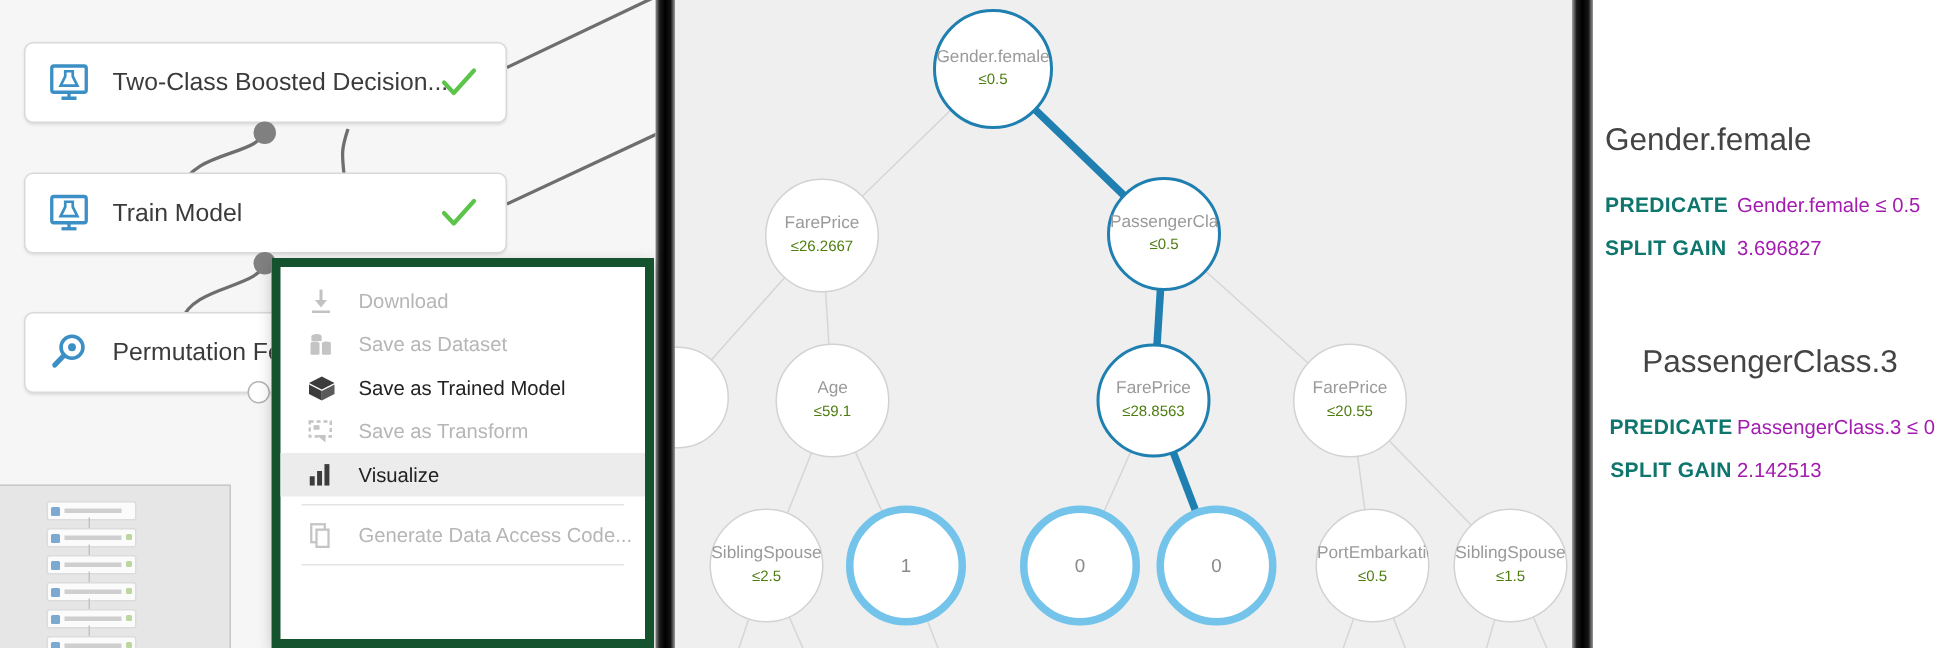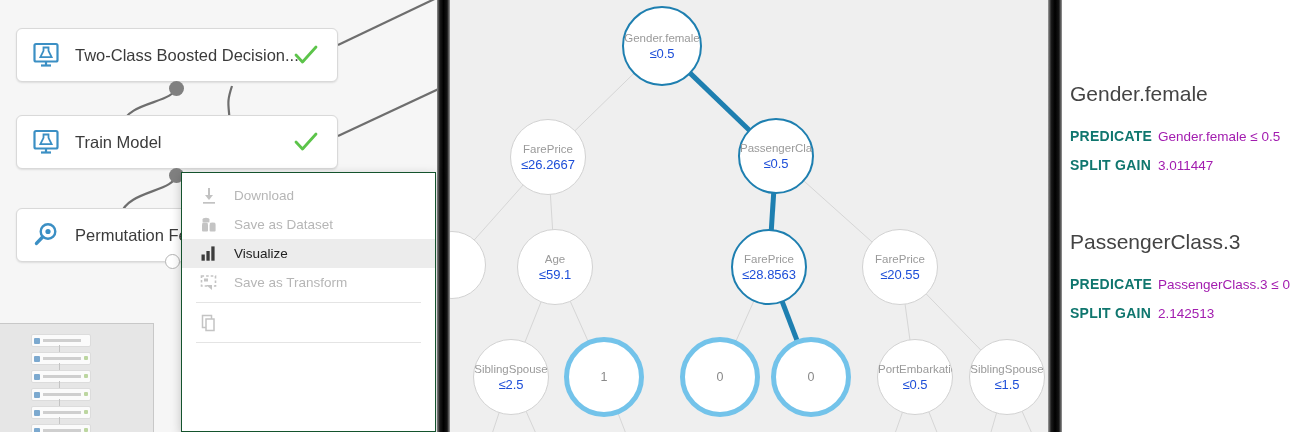--- a/index.html
+++ b/index.html
@@ -79,21 +79,21 @@
   .tnode{
     position:absolute;border-radius:50%;background:#ffffff;box-sizing:border-box;
     display:flex;flex-direction:column;align-items:center;justify-content:center;
     text-align:center;
   }
   .tnode .t-feat{
     font-size:11.5px;color:#9a9a9a;line-height:14px;
     max-width:100%;white-space:nowrap;overflow:hidden;
   }
   .tnode .t-thr{
-    font-size:13px;color:#1d4ed8;line-height:17px;
+    font-size:10px;color:#4d7c0f;line-height:17px;
   }
   .tnode.plain{border:1.1px solid #d2d2d2;}
   .tnode.hi{border:2.4px solid #1e7fb0;}
   .tnode.leaf{border:1.1px solid #d2d2d2;}
   .tnode.leaf.lit{border:5.5px solid #73c3ea;}
   .tnode.leaf .t-leafval{font-size:12.5px;color:#8a8a8a;}
 
   
   #detail-pane{
     position:absolute;left:1062px;top:0;width:235px;height:432px;
@@ -105,21 +105,21 @@
   .d-row{display:flex;align-items:baseline;}
   .d-key{
     font-size:14px;color:#0f766e;letter-spacing:.25px;
     width:88px;flex:0 0 88px;white-space:nowrap;font-weight:bold;
   }
   .d-val{font-size:13.5px;color:#a21caf;white-space:nowrap;}
 
   
   #ctx-menu{
     position:absolute;left:181px;top:172px;width:255px;height:260px;
-    background:#ffffff;border:1px solid #14532d;
+    background:#ffffff;border:6px solid #14532d;
     box-shadow:0 3px 10px rgba(0,0,0,.22);
     box-sizing:border-box;padding-top:8px;z-index:40;
   }
   .mi{
     position:relative;height:29px;display:flex;align-items:center;
     padding-left:14px;box-sizing:border-box;
   }
   .mi .mi-ic{
     width:26px;flex:0 0 26px;height:18px;display:flex;align-items:center;justify-content:center;
   }
@@ -317,24 +317,24 @@
 
 <div id="detail-pane">
   <div style="position:absolute;left:8px;top:82px;">
     <div class="d-title">Gender.female</div>
     <div class="d-row" style="margin-top:22px;">
       <span class="d-key">PREDICATE</span>
       <span class="d-val">Gender.female ≤ 0.5</span>
     </div>
     <div class="d-row" style="margin-top:13px;">
       <span class="d-key">SPLIT GAIN</span>
-      <span class="d-val">3.011447</span>
+      <span class="d-val">3.696827</span>
     </div>
   </div>
-  <div style="position:absolute;left:8px;top:230px;">
+  <div style="position:absolute;left:8px;top:230px;text-align:center;">
     <div class="d-title">PassengerClass.3</div>
     <div class="d-row" style="margin-top:22px;">
       <span class="d-key">PREDICATE</span>
       <span class="d-val">PassengerClass.3 ≤ 0</span>
     </div>
     <div class="d-row" style="margin-top:13px;">
       <span class="d-key">SPLIT GAIN</span>
       <span class="d-val">2.142513</span>
     </div>
   </div>
@@ -361,45 +361,58 @@
             <rect x="2.6" y="3.4" width="6.8" height="3"></rect>
             <rect x="2" y="8" width="6" height="7.5" rx="1"></rect>
             <ellipse cx="5" cy="8" rx="3" ry="1.4"></ellipse>
             <rect x="9.6" y="8" width="6" height="7.5" rx="1"></rect>
             <ellipse cx="12.6" cy="8" rx="3" ry="1.4"></ellipse>
           </g>
         </svg>
     </span>
     <span class="mi-tx">Save as Dataset</span>
   </div>
+  <div class="mi enabled">
+    <span class="mi-ic">
+      <svg width="19" height="18" viewBox="0 0 19 18">
+          <g fill="#3c3c3c">
+            <polygon points="9.5,1 18,5.3 9.5,9.6 1,5.3"></polygon>
+            <polygon points="1,6.4 9.5,10.7 9.5,17 1,12.7"></polygon>
+            <polygon points="18,6.4 18,12.7 9.5,17 9.5,10.7" fill="#5a5a5a"></polygon>
+          </g>
+        </svg>
+    </span>
+    <span class="mi-tx">Save as Trained Model</span>
+  </div>
+  <div class="mi disabled">
+    <span class="mi-ic">
+      <svg width="18" height="17" viewBox="0 0 18 17">
+          <rect x="1.5" y="2" width="14" height="10" fill="none" stroke="#c4c4c4" stroke-width="1.6" stroke-dasharray="2.6 2"></rect>
+          <polygon points="6,11 12,11 12,16" fill="#c4c4c4"></polygon>
+          <rect x="4" y="4.5" width="4" height="3" fill="#c4c4c4"></rect>
+        </svg>
+    </span>
+    <span class="mi-tx">Save as Transform</span>
+  </div>
   <div class="mi enabled sel">
     <span class="mi-ic">
       <svg width="18" height="17" viewBox="0 0 18 17">
           <g fill="#3c3c3c">
             <rect x="1.5" y="9.5" width="3.3" height="6.2"></rect>
             <rect x="6.4" y="6" width="3.3" height="9.7"></rect>
             <rect x="11.3" y="1.4" width="3.3" height="14.3"></rect>
           </g>
         </svg>
     </span>
     <span class="mi-tx">Visualize</span>
   </div>
-  <div class="mi disabled">
-    <span class="mi-ic">
-      <svg width="18" height="17" viewBox="0 0 18 17">
-          <rect x="1.5" y="2" width="14" height="10" fill="none" stroke="#c4c4c4" stroke-width="1.6" stroke-dasharray="2.6 2"></rect>
-          <polygon points="6,11 12,11 12,16" fill="#c4c4c4"></polygon>
-          <rect x="4" y="4.5" width="4" height="3" fill="#c4c4c4"></rect>
-        </svg>
-    </span>
-    <span class="mi-tx">Save as Transform</span>
-  </div>
   <div class="mi-sep"></div>
   <div class="mi disabled">
     <span class="mi-ic">
       <svg width="17" height="18" viewBox="0 0 17 18">
           <rect x="1.5" y="1.5" width="9" height="12" fill="none" stroke="#c4c4c4" stroke-width="1.5"></rect>
           <path d="M5,5 h8 v11.5 h-8 z" fill="#ffffff" stroke="#c4c4c4" stroke-width="1.5"></path>
         </svg>
     </span>
+    <span class="mi-tx">Generate Data Access Code...</span>
   </div>
   <div class="mi-sep"></div>
 </div>
 
 </body></html>

